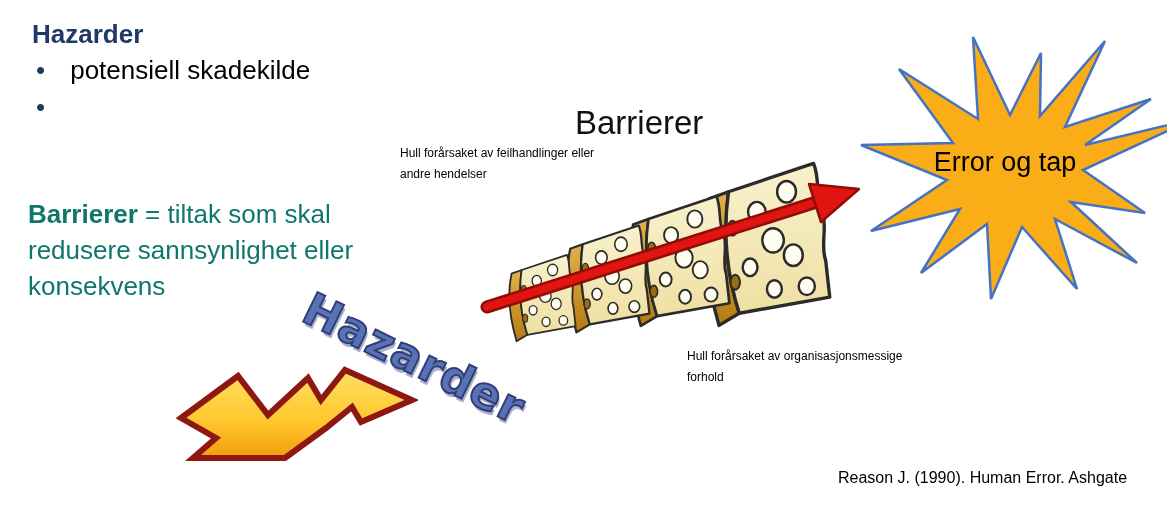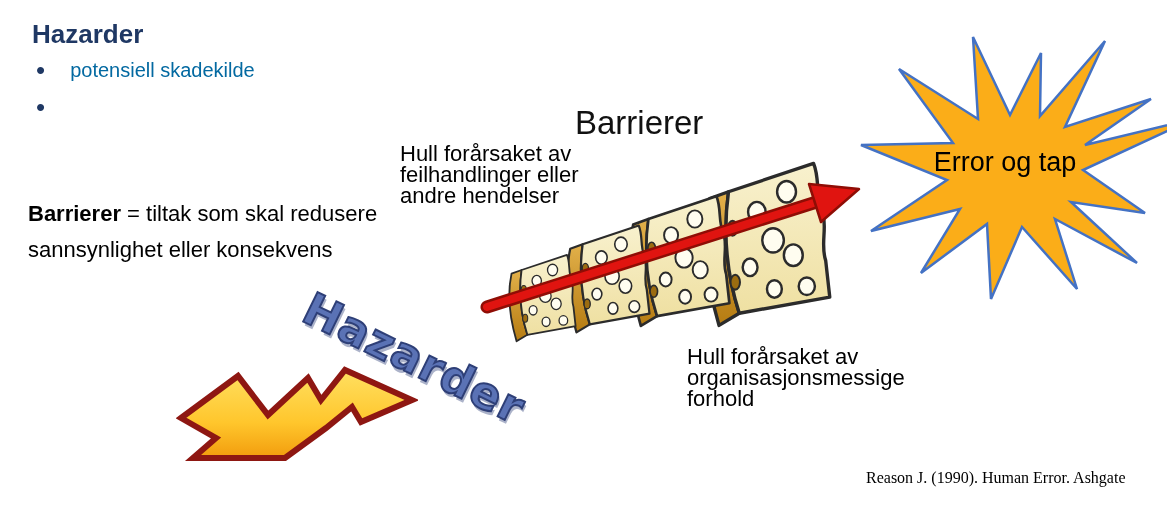--- a/index.html
+++ b/index.html
@@ -11,34 +11,34 @@
   .abs{position:absolute;}
 
   
   .hazard-heading{
     left:32px;top:16px;margin:0;
     font-size:26px;font-weight:bold;color:#1f3864;line-height:36px;
   }
   .bullet-list{left:36px;top:52px;width:300px;}
   .bullet-row{display:flex;align-items:flex-start;color:#1f3864;}
   .bullet-glyph{width:36px;font-size:26px;line-height:37px;color:#1f3864;}
-  .bullet-text{font-size:20px;line-height:37px;color:#0369a1;width:280px;}
+  .bullet-text{font-size:26px;line-height:37px;color:#000000;width:280px;}
   .definition{
     left:28px;top:196px;width:380px;margin:0;
-    font-size:22px;line-height:36px;color:#000000;
+    font-size:26px;line-height:36px;color:#0f766e;
   }
   .definition strong{font-weight:bold;}
 
   
   .diagram-title{
     left:575px;top:104px;margin:0;
     font-size:33px;font-weight:normal;color:#111111;line-height:38px;
   }
   .hole-label{
-    margin:0;font-size:22px;line-height:21px;color:#000000;
+    margin:0;font-size:12px;line-height:21px;color:#000000;
   }
   .hole-label-top{left:400px;top:143px;width:218px;}
   .hole-label-bottom{left:687px;top:346px;width:255px;}
 
   
   .star-svg{left:853px;top:33px;}
   .star-text{
     left:930px;top:146px;width:150px;text-align:center;
     font-size:27px;line-height:33px;color:#000000;
   }
@@ -56,22 +56,22 @@
     font-size:45px;font-weight:bold;letter-spacing:1px;
     color:#5a72b5;
     -webkit-text-stroke:2px #2e3f77;
     text-shadow:3px 3px 0 rgba(46,63,119,0.40);
     transform:rotate(26deg);transform-origin:0 0;
     white-space:nowrap;
   }
 
   
   .citation{
-    left:866px;top:469px;margin:0;
-    font-size:16px;color:#000000;white-space:nowrap;font-family:Liberation Serif, serif;
+    left:838px;top:469px;margin:0;
+    font-size:16px;color:#000000;white-space:nowrap;
   }
 </style>
 </head>
 <body>
 
 <div class="slide">
 
   <h2 class="abs hazard-heading">Hazarder</h2>
 
   <div class="abs bullet-list">

